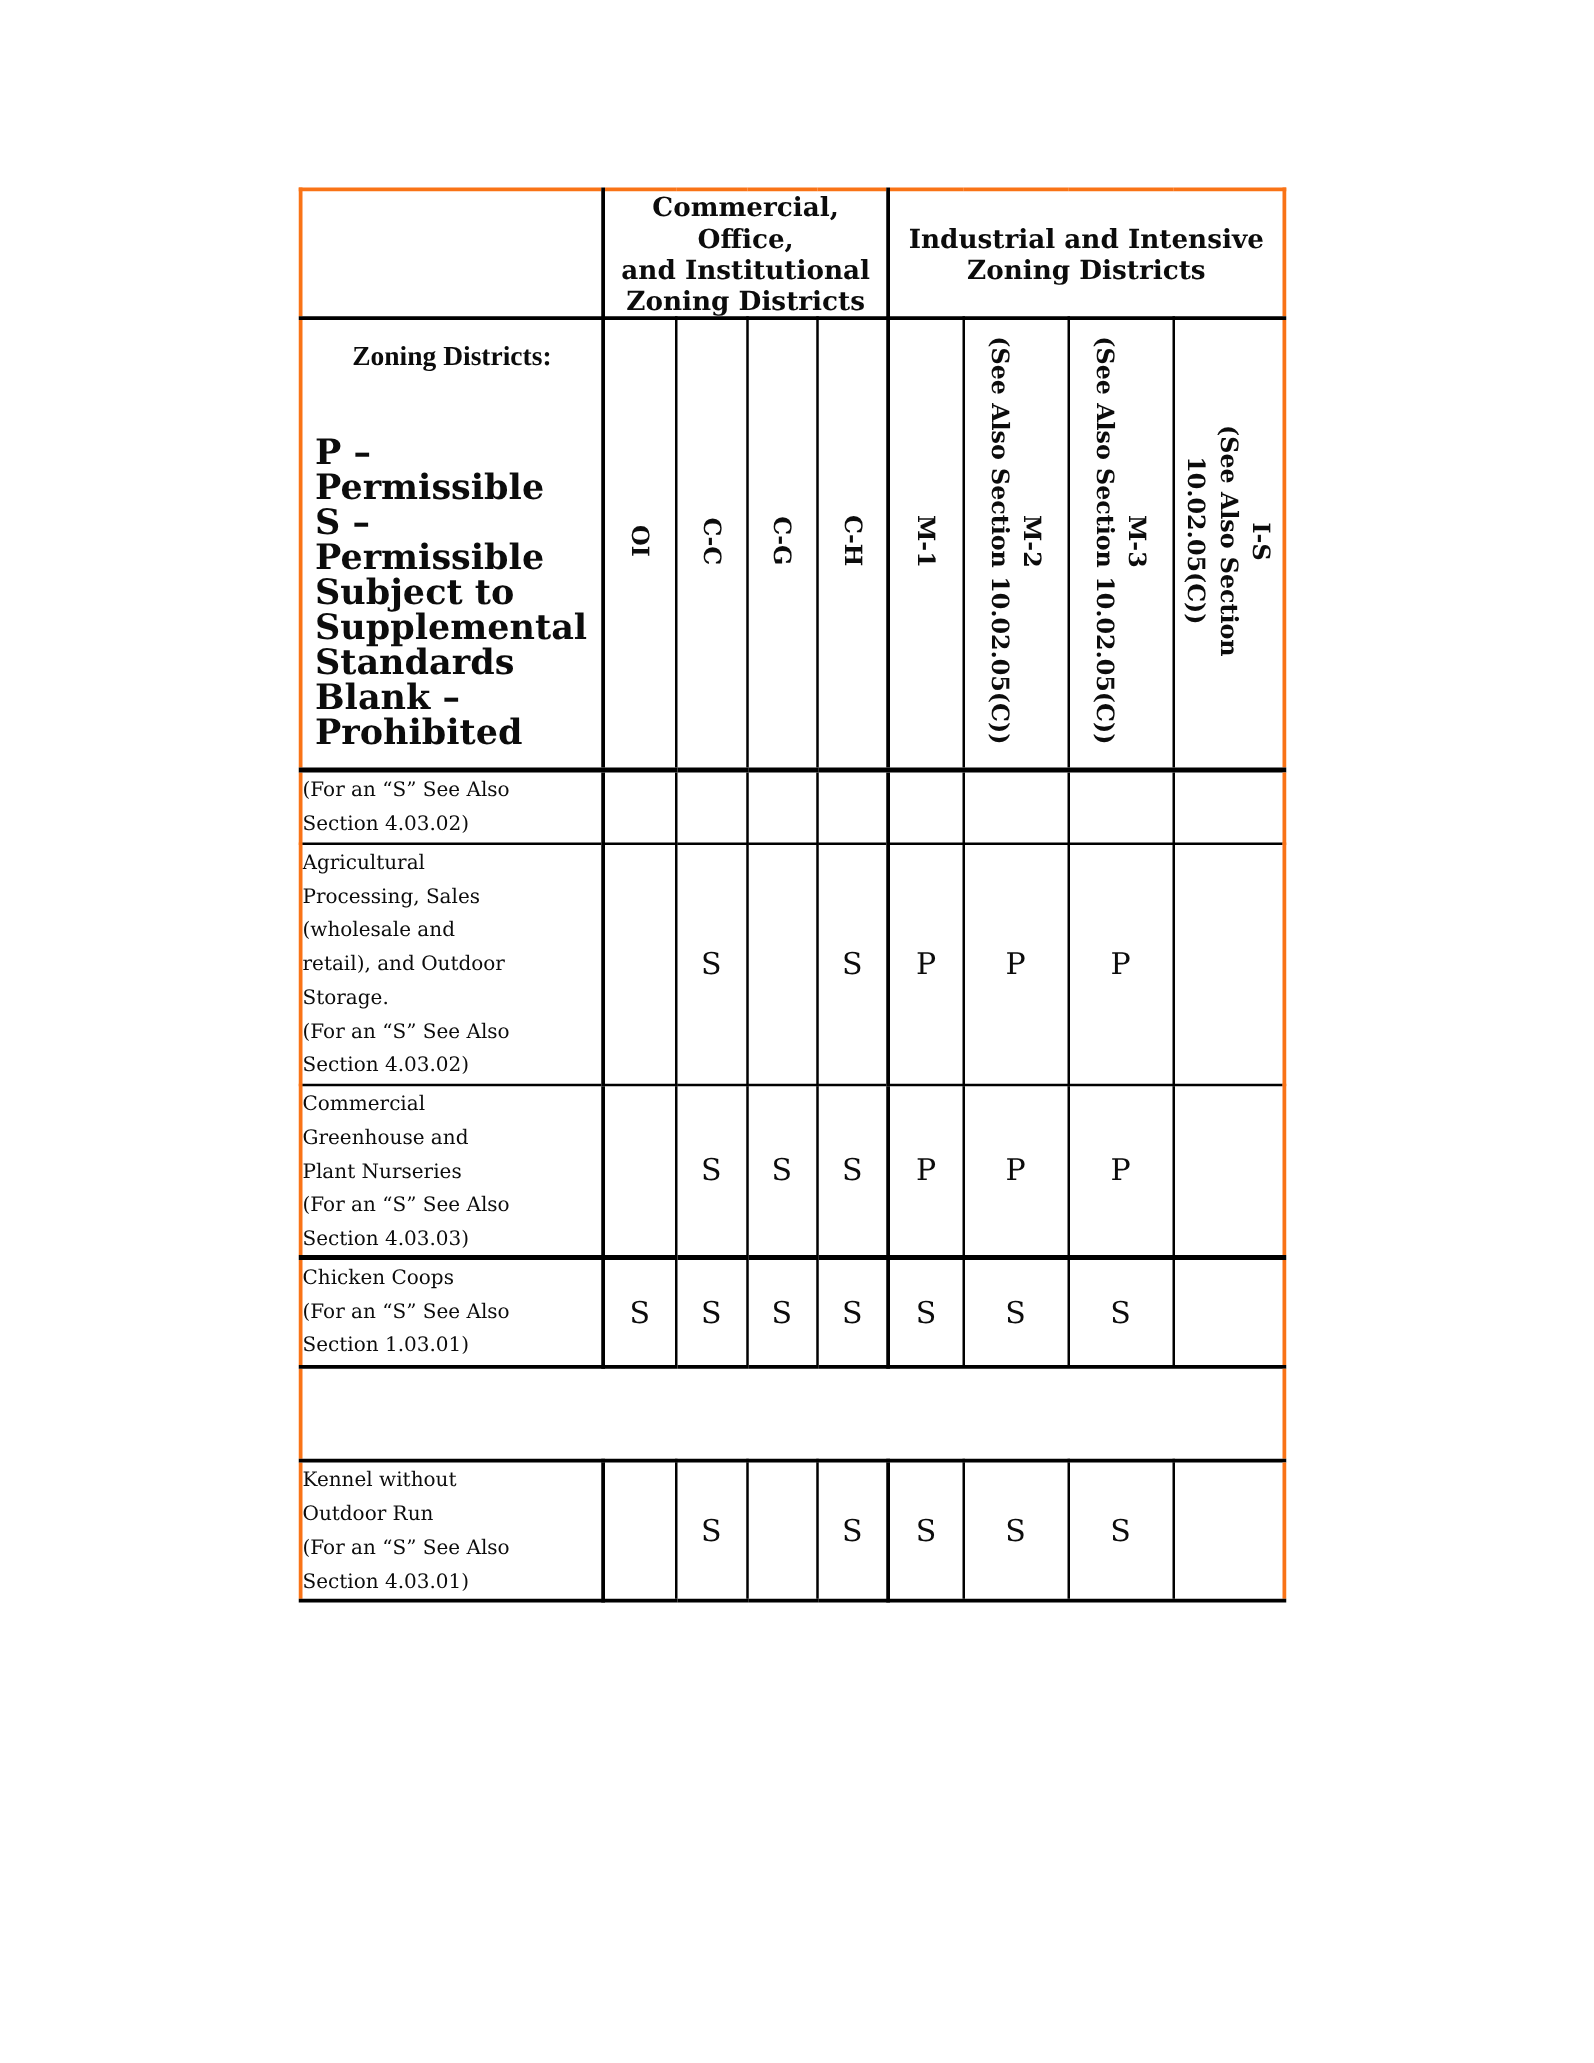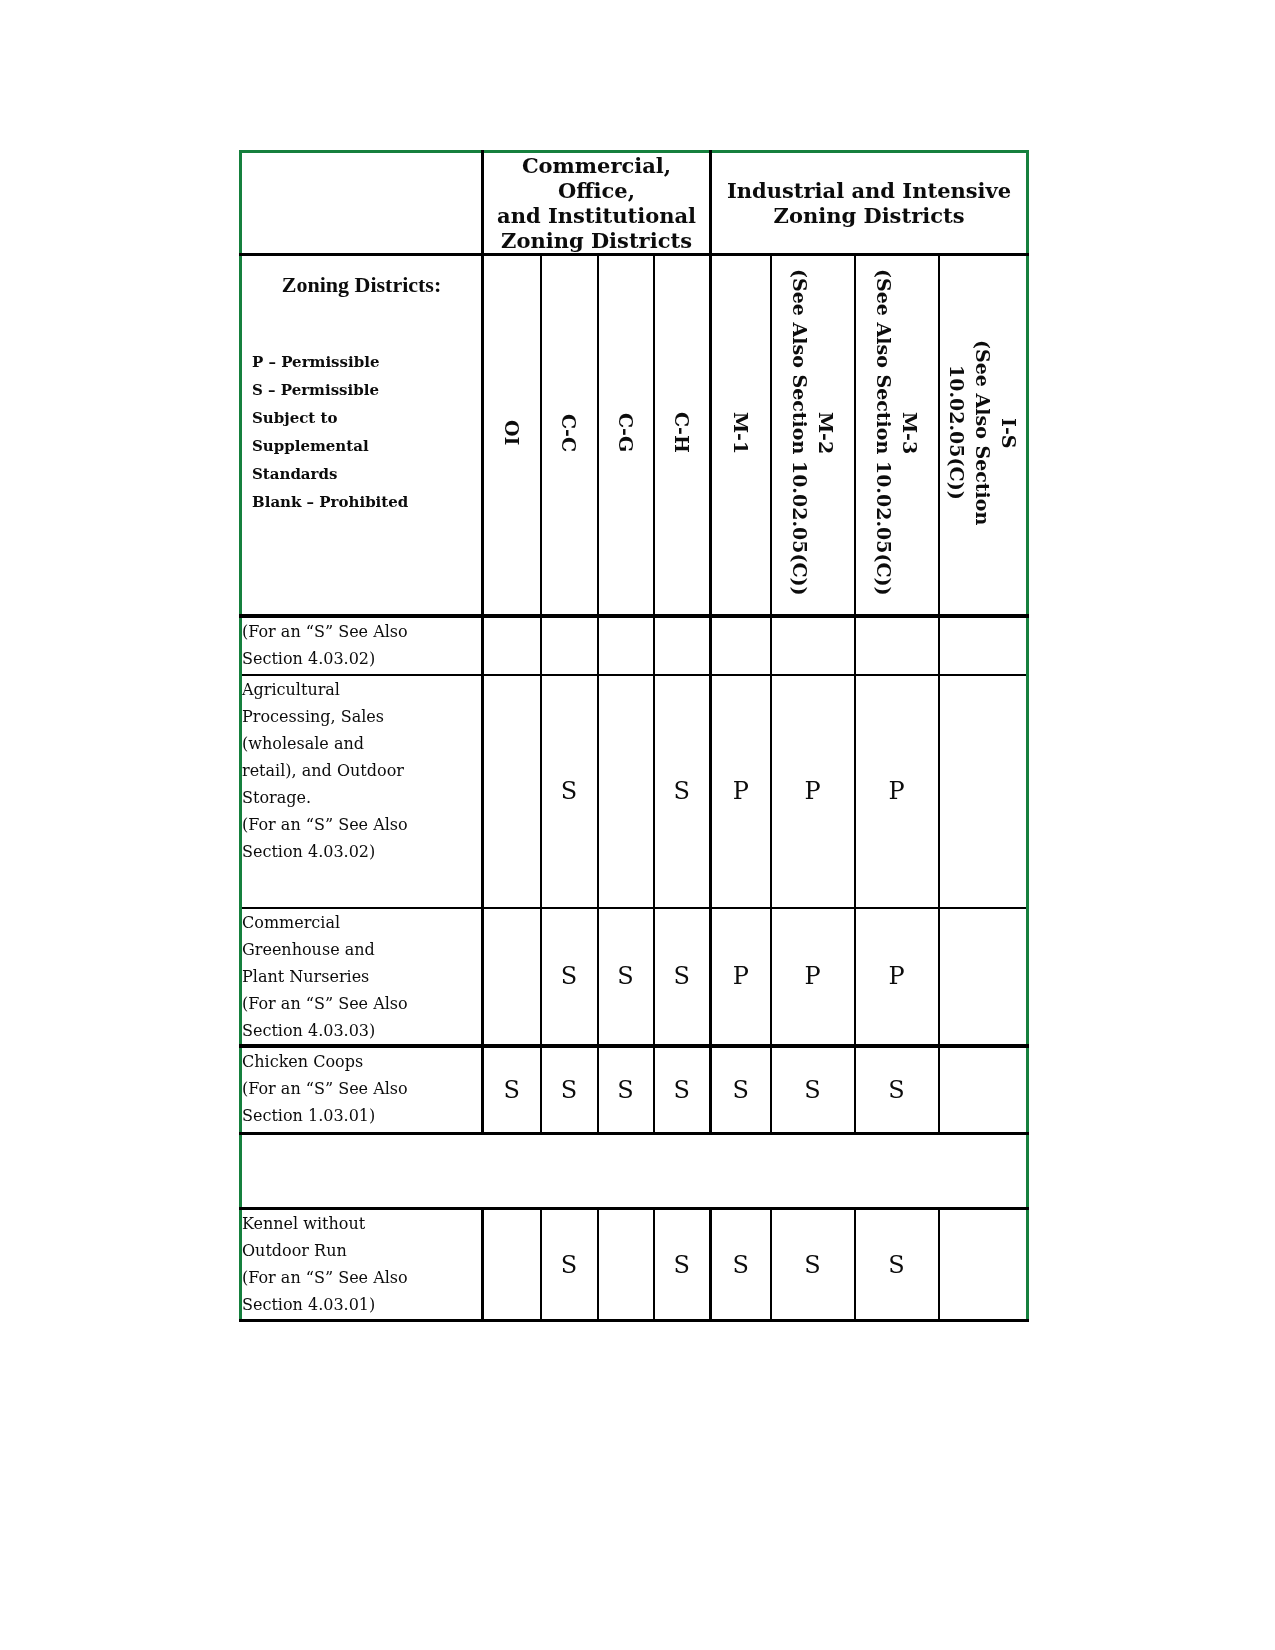--- a/index.html
+++ b/index.html
@@ -10,30 +10,30 @@
     color: #0c0c0c;
     font-family: "DejaVu Serif", "Liberation Serif", serif;
   }
   .page { position: relative; width: 1275px; height: 1650px; background: #ffffff; overflow: hidden; }
 
   table.zt {
     position: absolute; left: 239px; top: 150px;
     width: 787px;
     border-collapse: collapse;
     table-layout: fixed;
-    border: 3px solid #15803d;
+    border: 3px solid #f97316;
     padding-left: 44px;
   }
   .zt td { border: 2px solid #000; padding: 0; overflow: hidden; }
 
   
   tr.hA  { height: 102px; }
   tr.hB  { height: 361px; }
   tr.h59 { height: 59px; }
-  tr.h193{ height: 233px; }
+  tr.h193{ height: 193px; }
   tr.h137{ height: 137px; }
   tr.h113{ height: 113px; }
   tr.h88 { height: 88px; }
   tr.h75 { height: 75px; }
   tr.h112{ height: 112px; }
   tr.h57 { height: 57px; }
 
   
   tr.hA > td { border-bottom-width: 3px; }
   tr.hB > td { border-bottom-width: 4px; }
@@ -47,21 +47,21 @@
     font-size: 21px; line-height: 25px;
     text-align: center; vertical-align: middle;
     white-space: pre-line;
   }
   .legend-cell { vertical-align: top; }
   .legend-title {
     font-weight: bold; font-size: 22px;
     text-align: center; margin-top: 16px; font-family: Liberation Serif, serif;
   }
   .legend-body {
-    font-weight: bold; font-size: 15px; line-height: 28px;
+    font-weight: bold; font-size: 28px; line-height: 28px;
     white-space: pre-line; text-align: left;
     margin: 50px 4px 0 10px;
   }
   .vcell { text-align: center; vertical-align: middle; }
   .vtext {
     display: inline-block;
     writing-mode: vertical-rl;
     white-space: pre-line;
     font-weight: bold;
     font-size: 19px; line-height: 26px;

